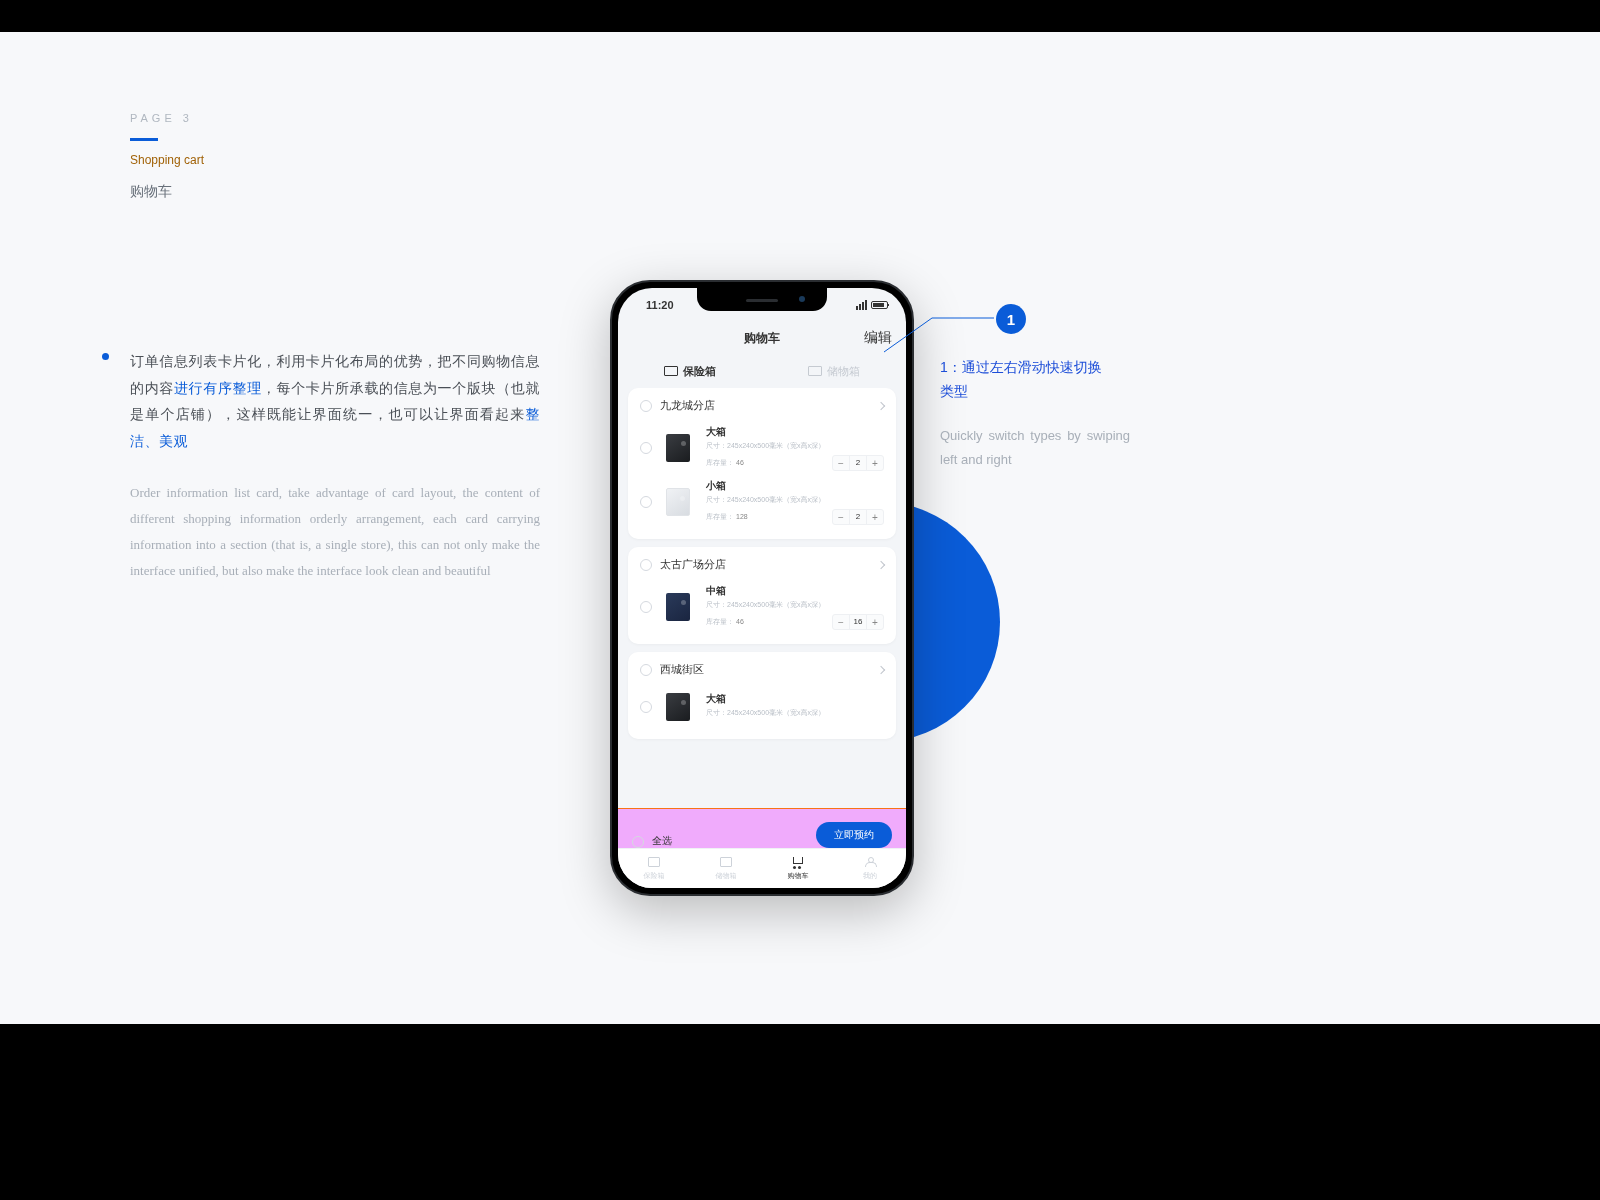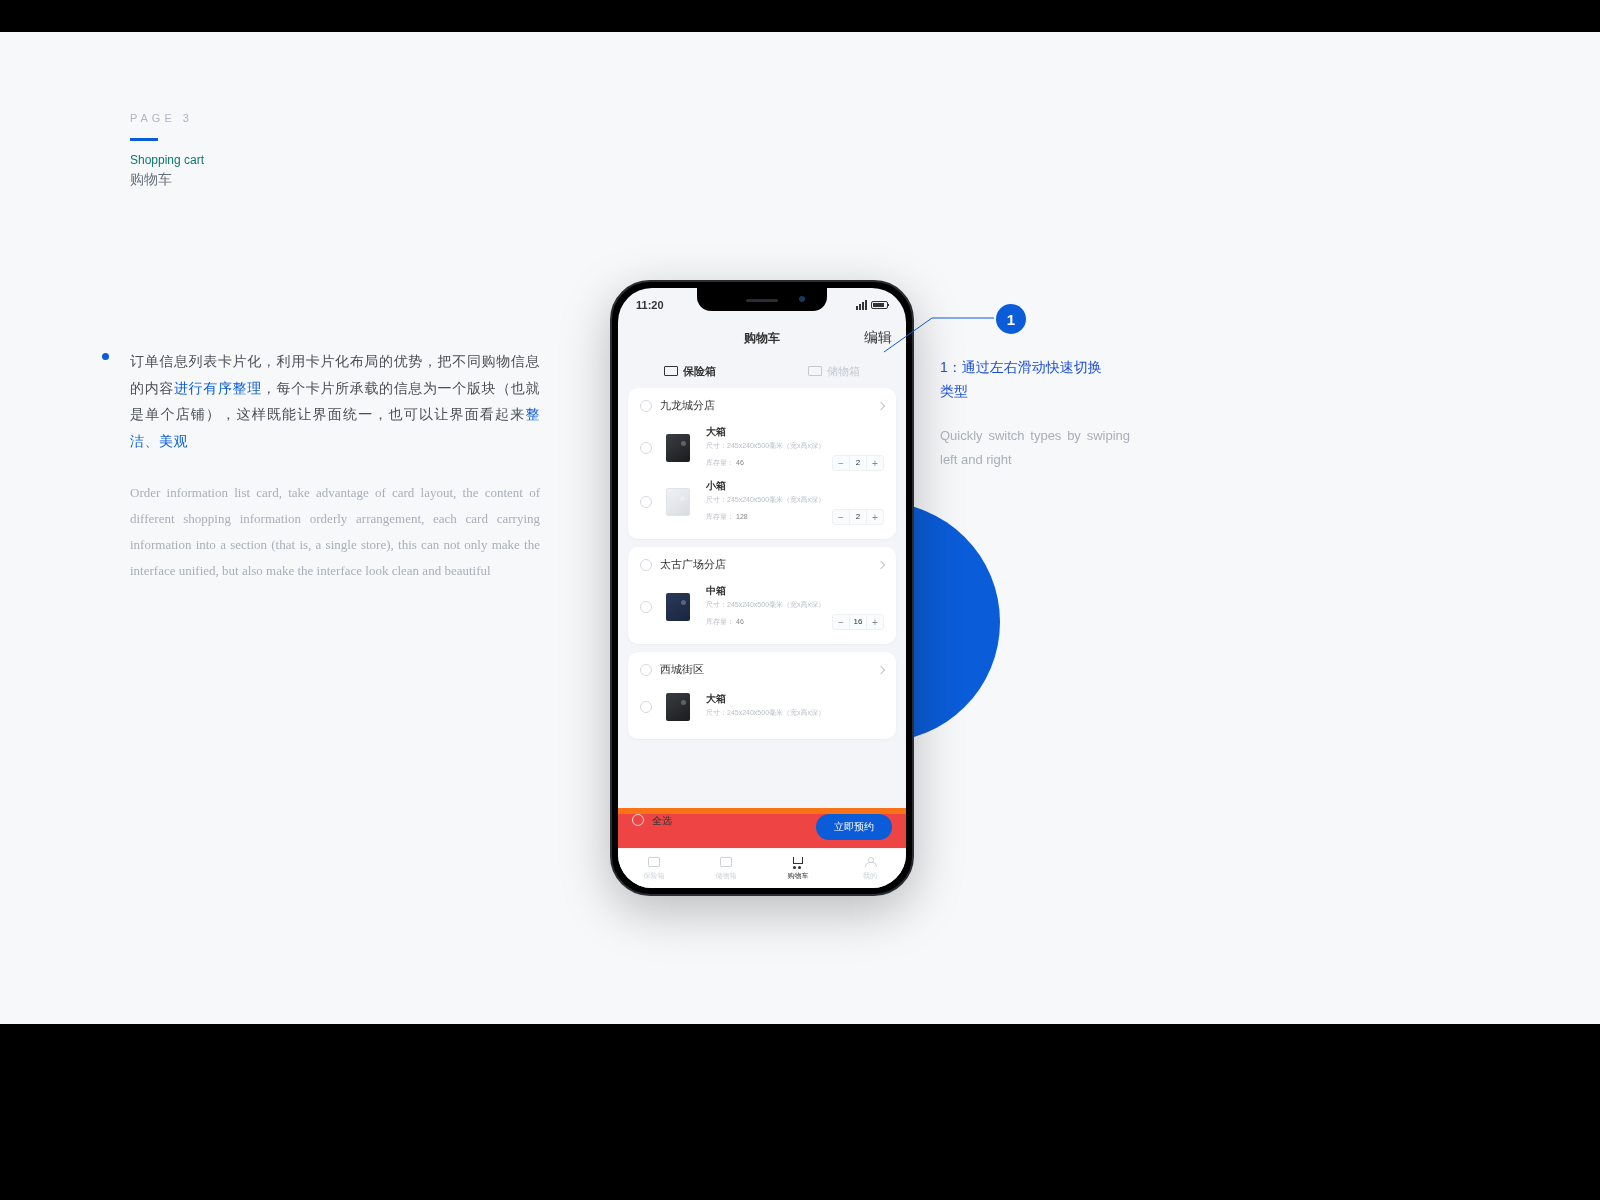--- a/index.html
+++ b/index.html
@@ -1,38 +1,38 @@
 <!DOCTYPE html>
 <html><head>
 <meta charset="utf-8">
 <style>
 *{margin:0;padding:0;box-sizing:border-box;font-family:'Helvetica Neue',Arial,'PingFang SC','Microsoft YaHei',sans-serif;}
 body{width:1600px;height:1200px;background:#000;overflow:hidden;}
 .page{position:absolute;top:32px;left:0;width:1600px;height:992px;background:#f7f8fa;}
 .header{position:absolute;left:130px;top:80px;}
 .page-num{font-size:11px;letter-spacing:4px;color:#b0b7c0;font-weight:500;}
 .underline{width:28px;height:3px;background:#0a5cd8;margin:14px 0 12px 0;}
-.sub-en{font-size:12px;color:#0f766e;margin-bottom:4px;}
+.sub-en{font-size:12px;color:#a16207;margin-bottom:16px;}
 .sub-cn{font-size:14px;color:#68707a;font-weight:400;}
 
 .left-col{position:absolute;left:130px;top:316px;width:410px;}
 .bullet{position:absolute;left:-28px;top:5px;width:7px;height:7px;border-radius:50%;background:#0a5cd8;}
 .desc-cn{font-size:14px;color:#4a4f56;line-height:1.9;letter-spacing:0.5px;text-align:justify;}
 .desc-cn .hl{color:#0a5cd8;}
 .desc-en{margin-top:26px;font-size:13px;color:#a8afb8;line-height:2;text-align:justify;font-family:Liberation Serif, serif;}
 
 .circle{position:absolute;left:760px;top:470px;width:240px;height:240px;border-radius:50%;background:#0a5cd8;}
 
 .phone{position:absolute;left:610px;top:248px;width:304px;height:616px;border-radius:40px;background:#000;border:2px solid #2a2d31;box-shadow:0 15px 50px rgba(0,0,0,0.25);}
 .screen{position:absolute;left:6px;top:6px;right:6px;bottom:6px;border-radius:34px;background:#f3f5f8;overflow:hidden;}
 .notch{position:absolute;top:0;left:50%;transform:translateX(-50%);width:130px;height:23px;background:#000;border-radius:0 0 14px 14px;z-index:10;}
 .notch::after{content:'';position:absolute;left:50%;top:11px;transform:translateX(-50%);width:32px;height:3px;background:#2a2d31;border-radius:2px;}
 .notch-cam{position:absolute;right:22px;top:8px;width:6px;height:6px;border-radius:50%;background:#1a3a5a;}
 
-.status{position:absolute;top:0;left:0;right:0;height:34px;display:flex;justify-content:space-between;align-items:center;padding:0 18px;font-size:11px;font-weight:600;color:#333;text-align:center;}
+.status{position:absolute;top:0;left:10px;right:0;height:34px;display:flex;justify-content:space-between;align-items:center;padding:0 18px;font-size:11px;font-weight:600;color:#333;text-align:center;}
 .status-right{display:flex;align-items:center;gap:4px;}
 .sig{display:flex;align-items:flex-end;gap:1px;}
 .sig span{width:2px;background:#333;}
 .sig span:nth-child(1){height:4px}.sig span:nth-child(2){height:6px}.sig span:nth-child(3){height:8px}.sig span:nth-child(4){height:10px}
 .bat{width:17px;height:8px;border:1px solid #333;border-radius:2px;position:relative;}
 .bat::after{content:'';position:absolute;right:-2px;top:2px;width:1px;height:2px;background:#333;}
 .bat span{position:absolute;left:1px;top:1px;bottom:1px;width:70%;background:#333;}
 
 .titlebar{position:absolute;top:34px;left:0;right:0;height:32px;display:flex;align-items:center;justify-content:center;}
 .titlebar-title{font-size:12px;font-weight:600;color:#333;}
@@ -60,21 +60,21 @@
 .item-info{flex:1;margin-left:10px;min-width:0;}
 .item-name{font-size:10px;font-weight:600;color:#333;}
 .item-spec{font-size:7px;color:#b8bec6;margin-top:2px;}
 .item-row2{display:flex;align-items:center;margin-top:4px;}
 .stock{font-size:7px;color:#b8bec6;}
 .stock-v{color:#888;margin-left:2px;}
 .stepper{margin-left:auto;display:flex;align-items:center;border:1px solid #eef0f3;border-radius:3px;background:#fafbfc;}
 .step-btn{width:16px;height:14px;display:flex;align-items:center;justify-content:center;font-size:10px;color:#888;}
 .step-val{width:18px;text-align:center;font-size:8px;color:#333;border-left:1px solid #eef0f3;border-right:1px solid #eef0f3;line-height:14px;}
 
-.bottom-bar{position:absolute;bottom:40px;left:0;right:0;height:40px;background:#ef4444;display:flex;align-items:flex-start;padding:0 14px;border-top:6px solid #f97316;}
+.bottom-bar{position:absolute;bottom:40px;left:0;right:0;height:40px;background:#f0abfc;display:flex;align-items:flex-end;padding:0 14px;border-top:1px solid #f97316;}
 .ba-label{font-size:10px;color:#333;margin-left:8px;flex:1;}
 .book-btn{background:#0a5cd8;color:#fff;font-size:10px;padding:6px 18px;border-radius:14px;font-weight:400;}
 
 .tabbar{position:absolute;bottom:0;left:0;right:0;height:40px;background:#fff;display:flex;border-top:1px solid #f0f2f5;}
 .tb-item{flex:1;display:flex;flex-direction:column;align-items:center;justify-content:center;gap:2px;}
 .tb-icon{width:14px;height:12px;position:relative;}
 .tb-safe{width:12px;height:10px;border:1.5px solid currentColor;border-radius:1px;margin:0 auto;}
 .tb-cart{width:12px;height:10px;position:relative;}
 .tb-cart::before{content:'';position:absolute;top:0;left:2px;width:8px;height:6px;border:1.5px solid currentColor;border-top:none;}
 .tb-cart::after{content:'';position:absolute;bottom:-2px;left:2px;width:3px;height:3px;border-radius:50%;background:currentColor;box-shadow:5px 0 0 currentColor;}

